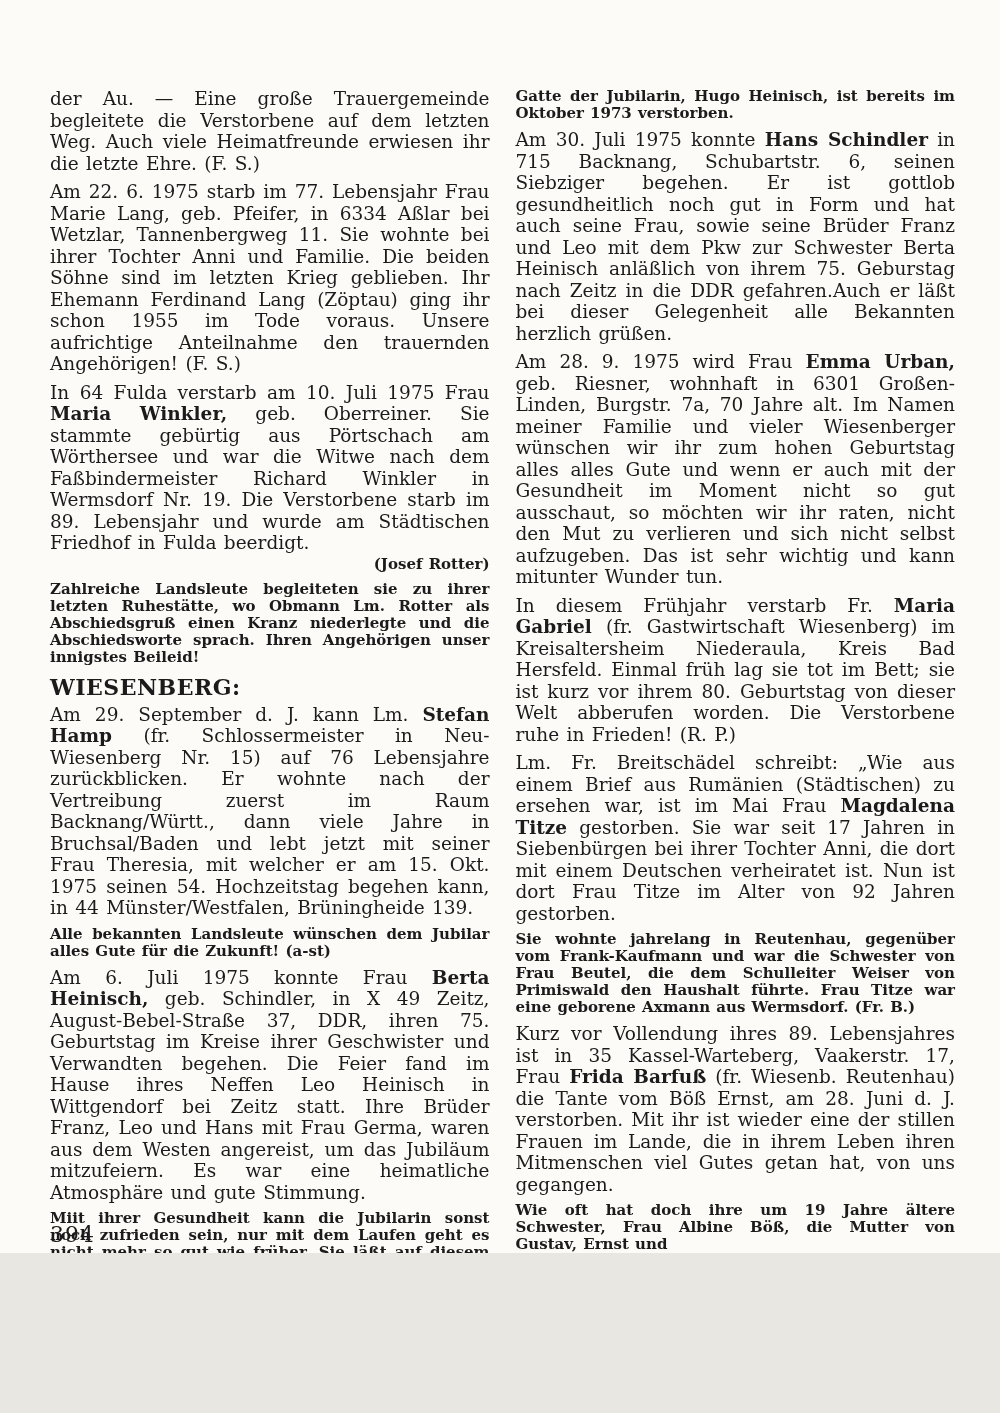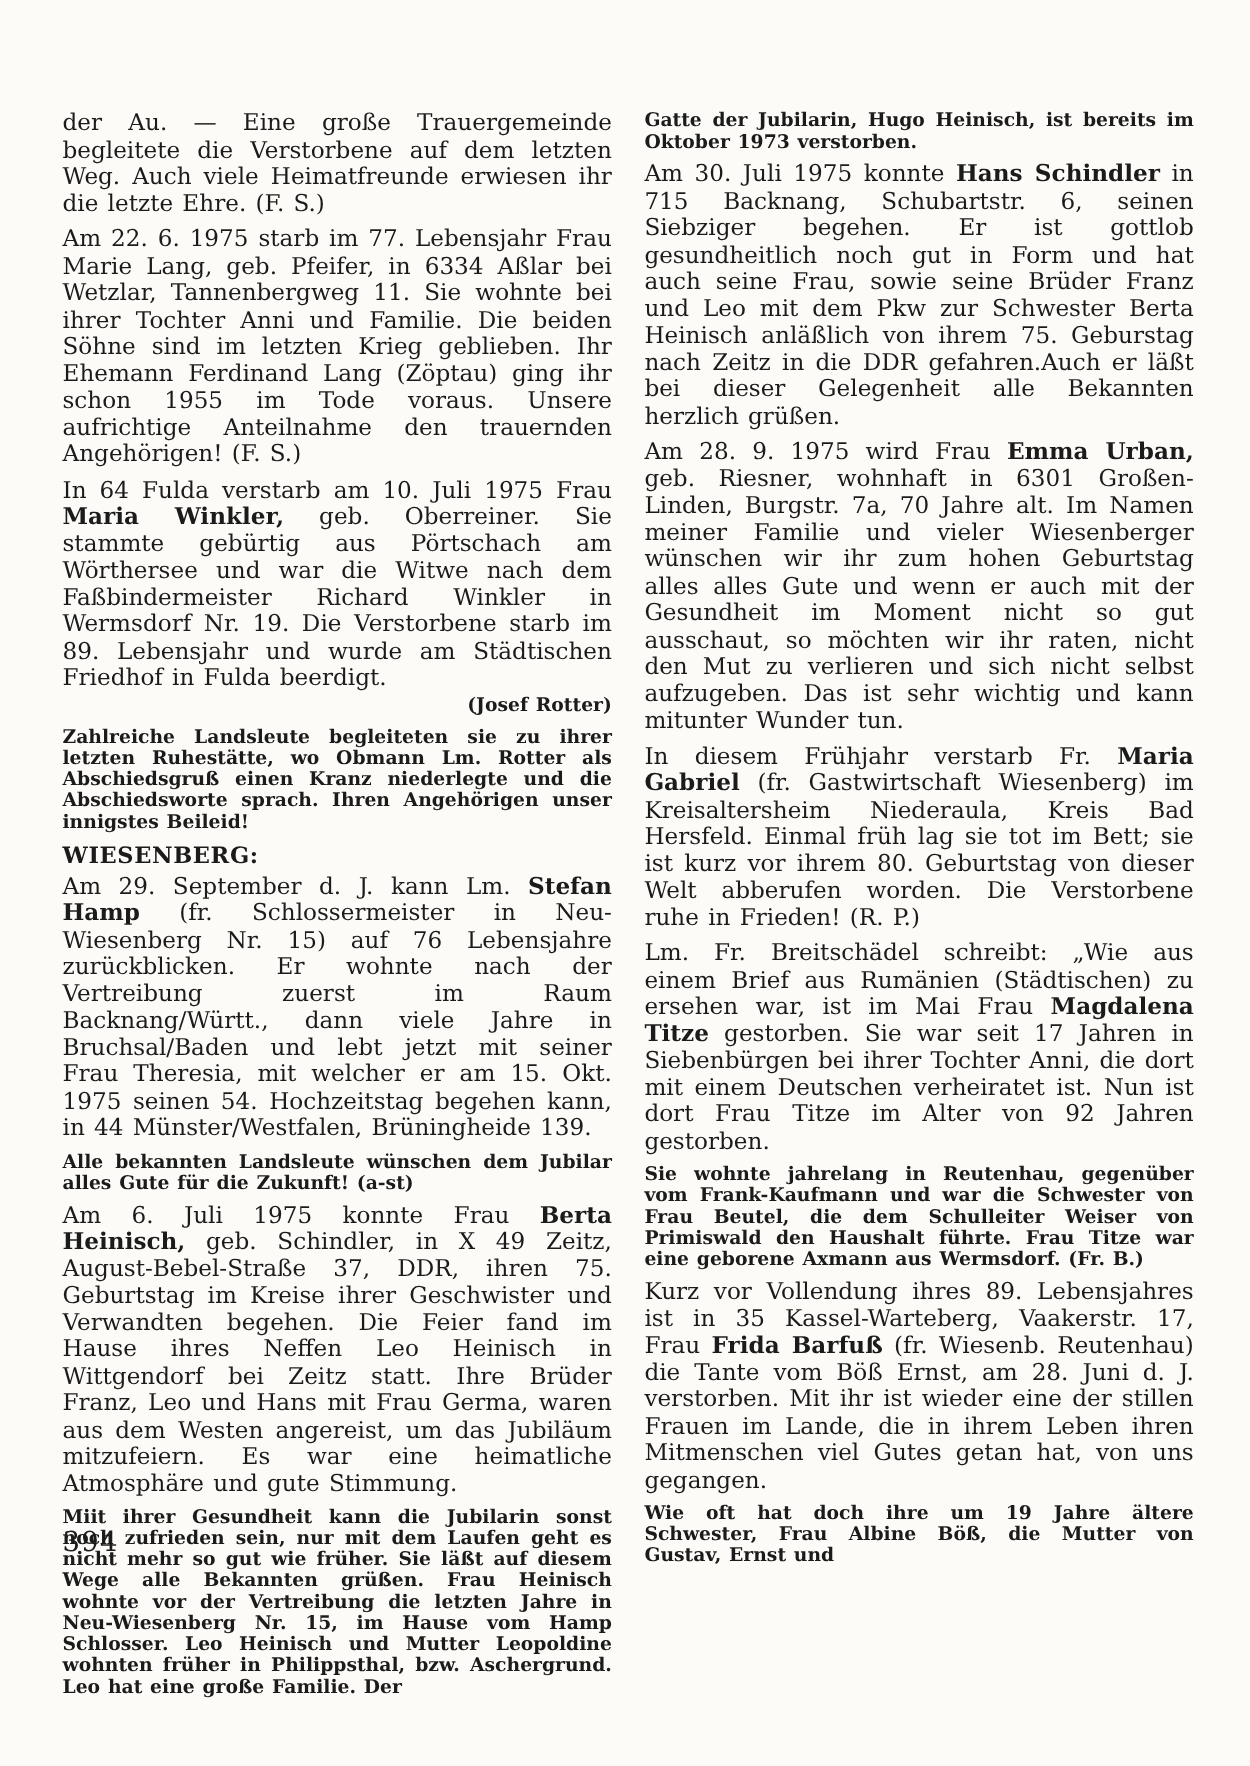--- a/index.html
+++ b/index.html
@@ -1,21 +1,21 @@
 <!DOCTYPE html>
 <html lang="de"><head>
 <meta charset="utf-8">
 <style>
   * { margin: 0; padding: 0; box-sizing: border-box; }
   html, body { background: #e9e7e2; }
   body { width: 1000px; }
   .sheet {
     position: relative;
     width: 1000px;
-    height: 1413px;
+    height: 1253px;
     background: #fcfbf8;
     color: #1b1b1b;
     font-family: "DejaVu Serif", "Liberation Serif", serif;
     overflow: hidden;
   }
   .columns {
     display: flex;
     gap: 26px;
     padding: 88px 45px 0 50px;
   }
@@ -38,21 +38,21 @@
     -webkit-hyphens: auto;
     margin: 0 0 7px 0;
     word-spacing: 1px;
   }
   .small.right {
     text-align: right;
     margin: -5px 0 8px 0;
   }
   .b { font-weight: bold; }
   .section-head {
-    font-size: 18px;
+    font-size: 22px;
     font-weight: bold;
     letter-spacing: 0.5px;
     margin: 8px 0 4px 0;
   }
   .sub-head {
     font-size: 20px;
     font-weight: bold;
     margin: 2px 0 8px 0;
   }
   .page-number {

